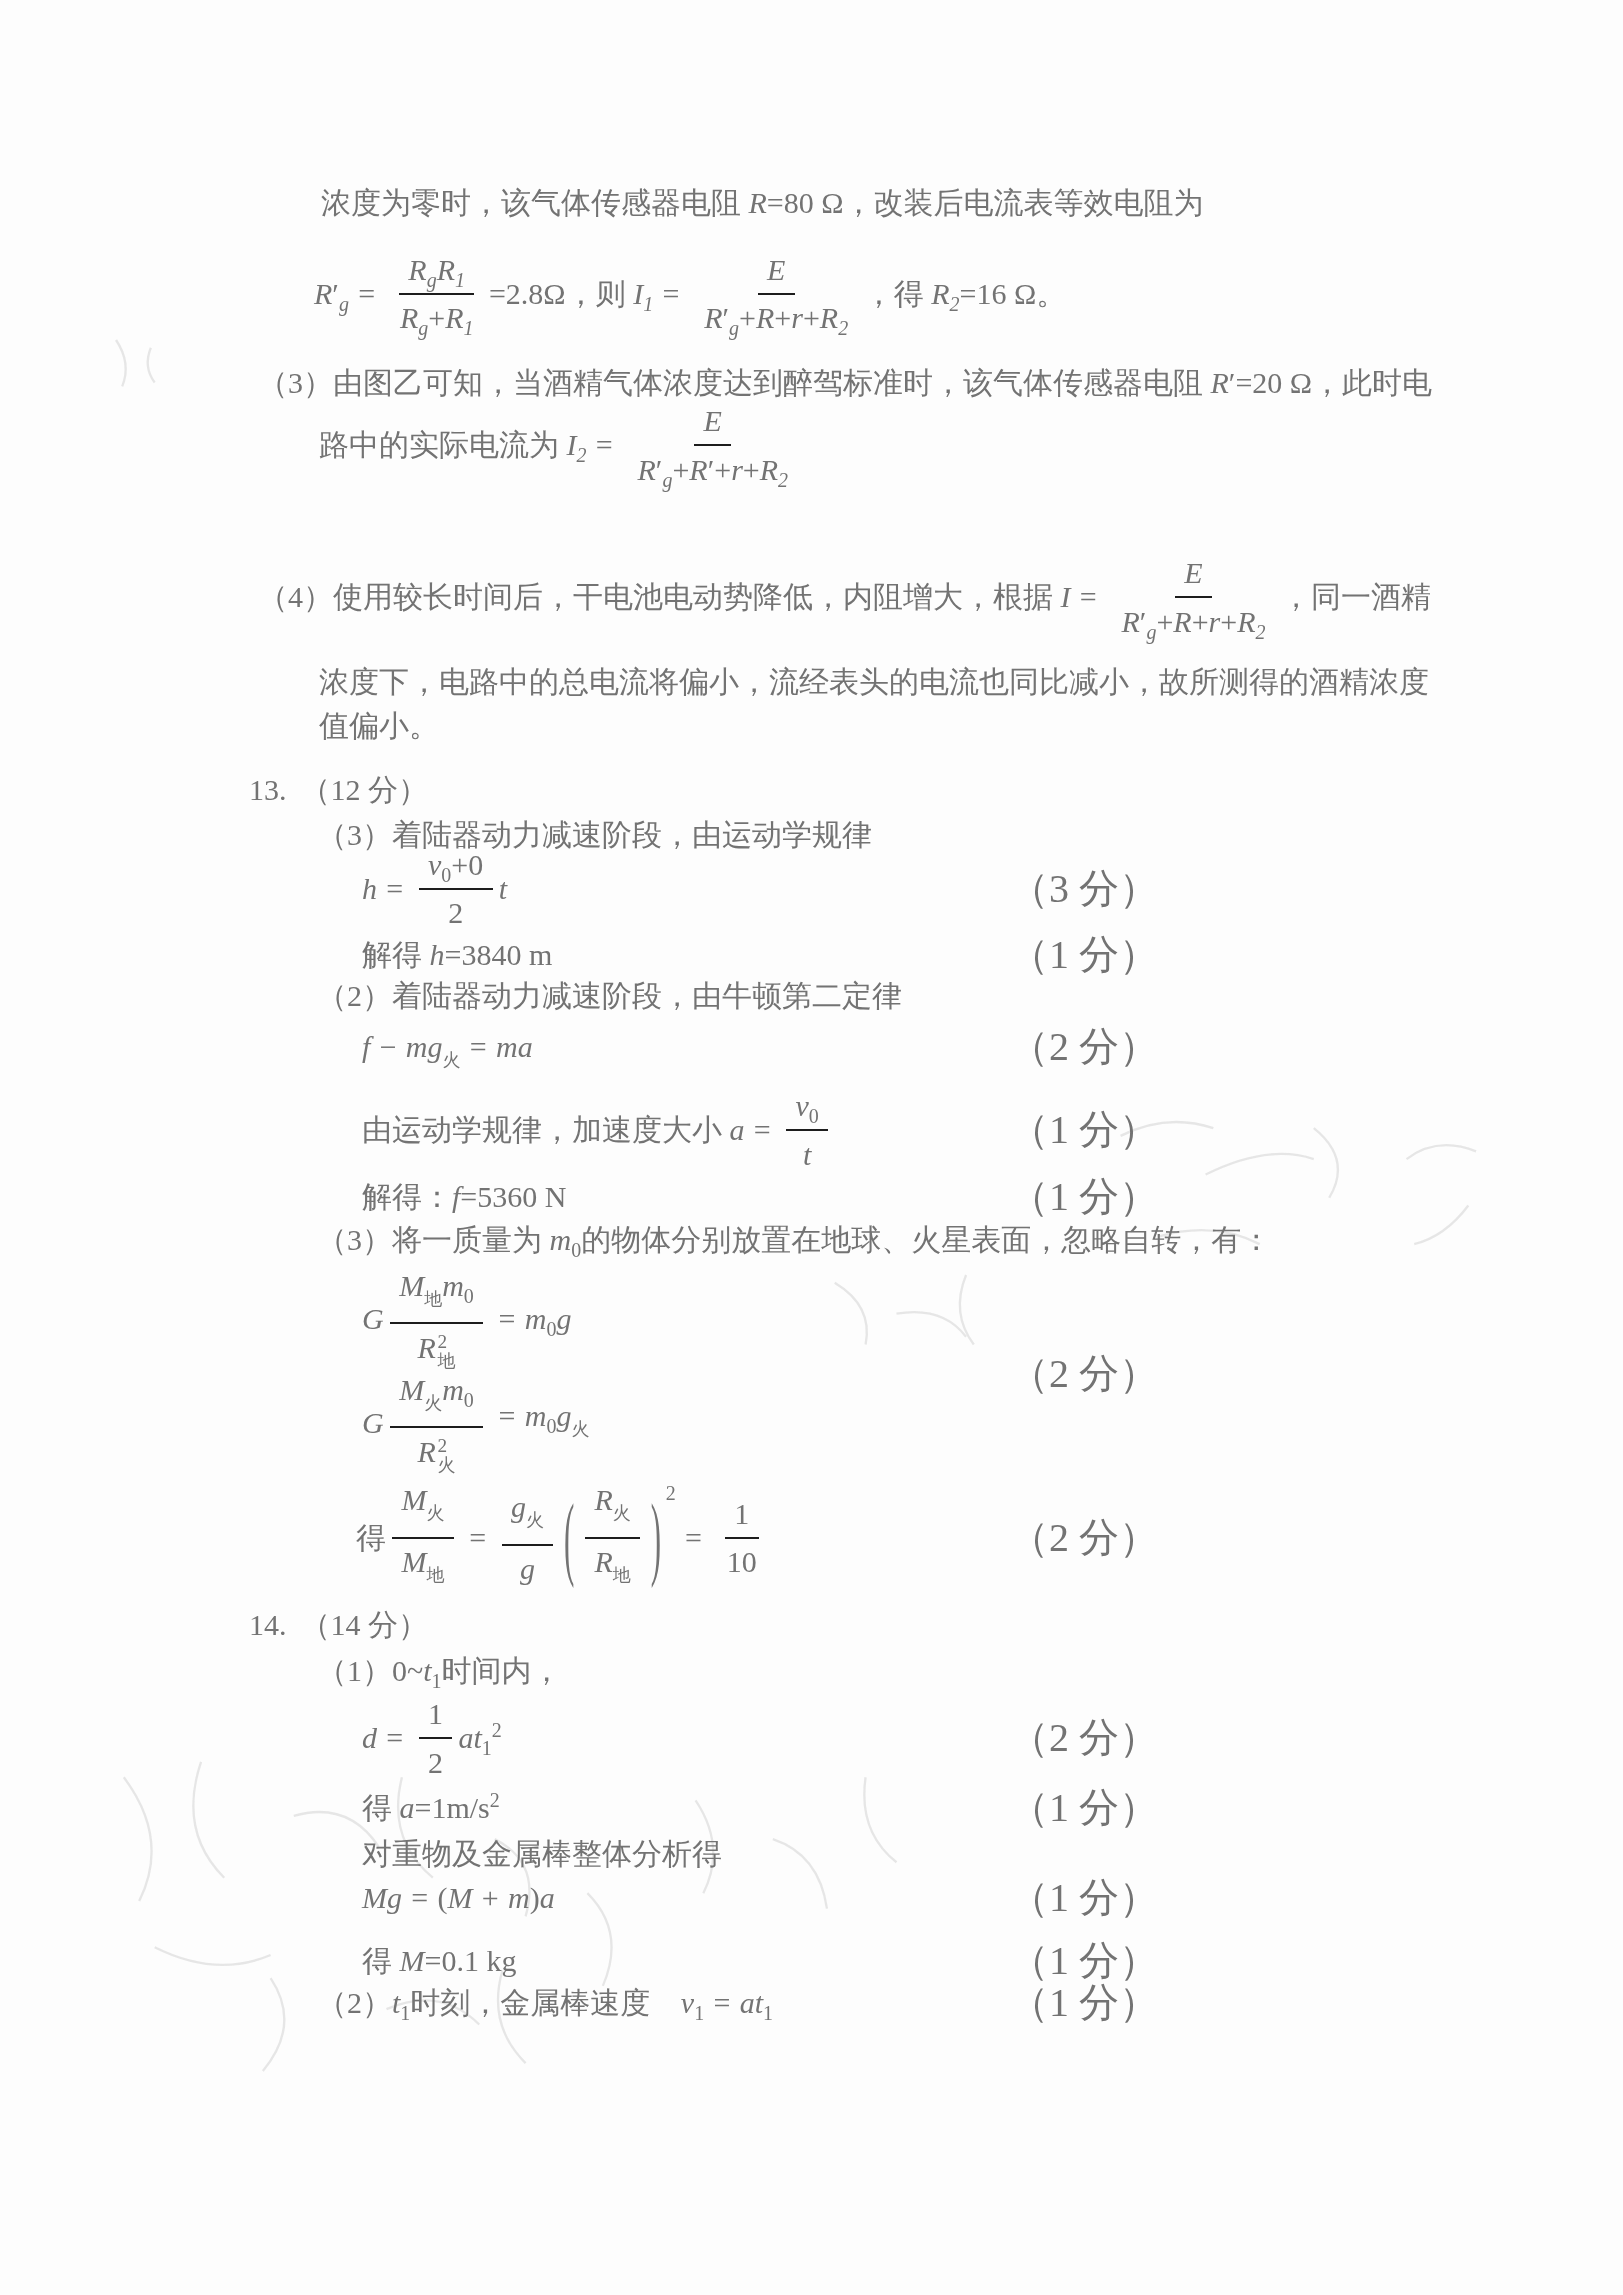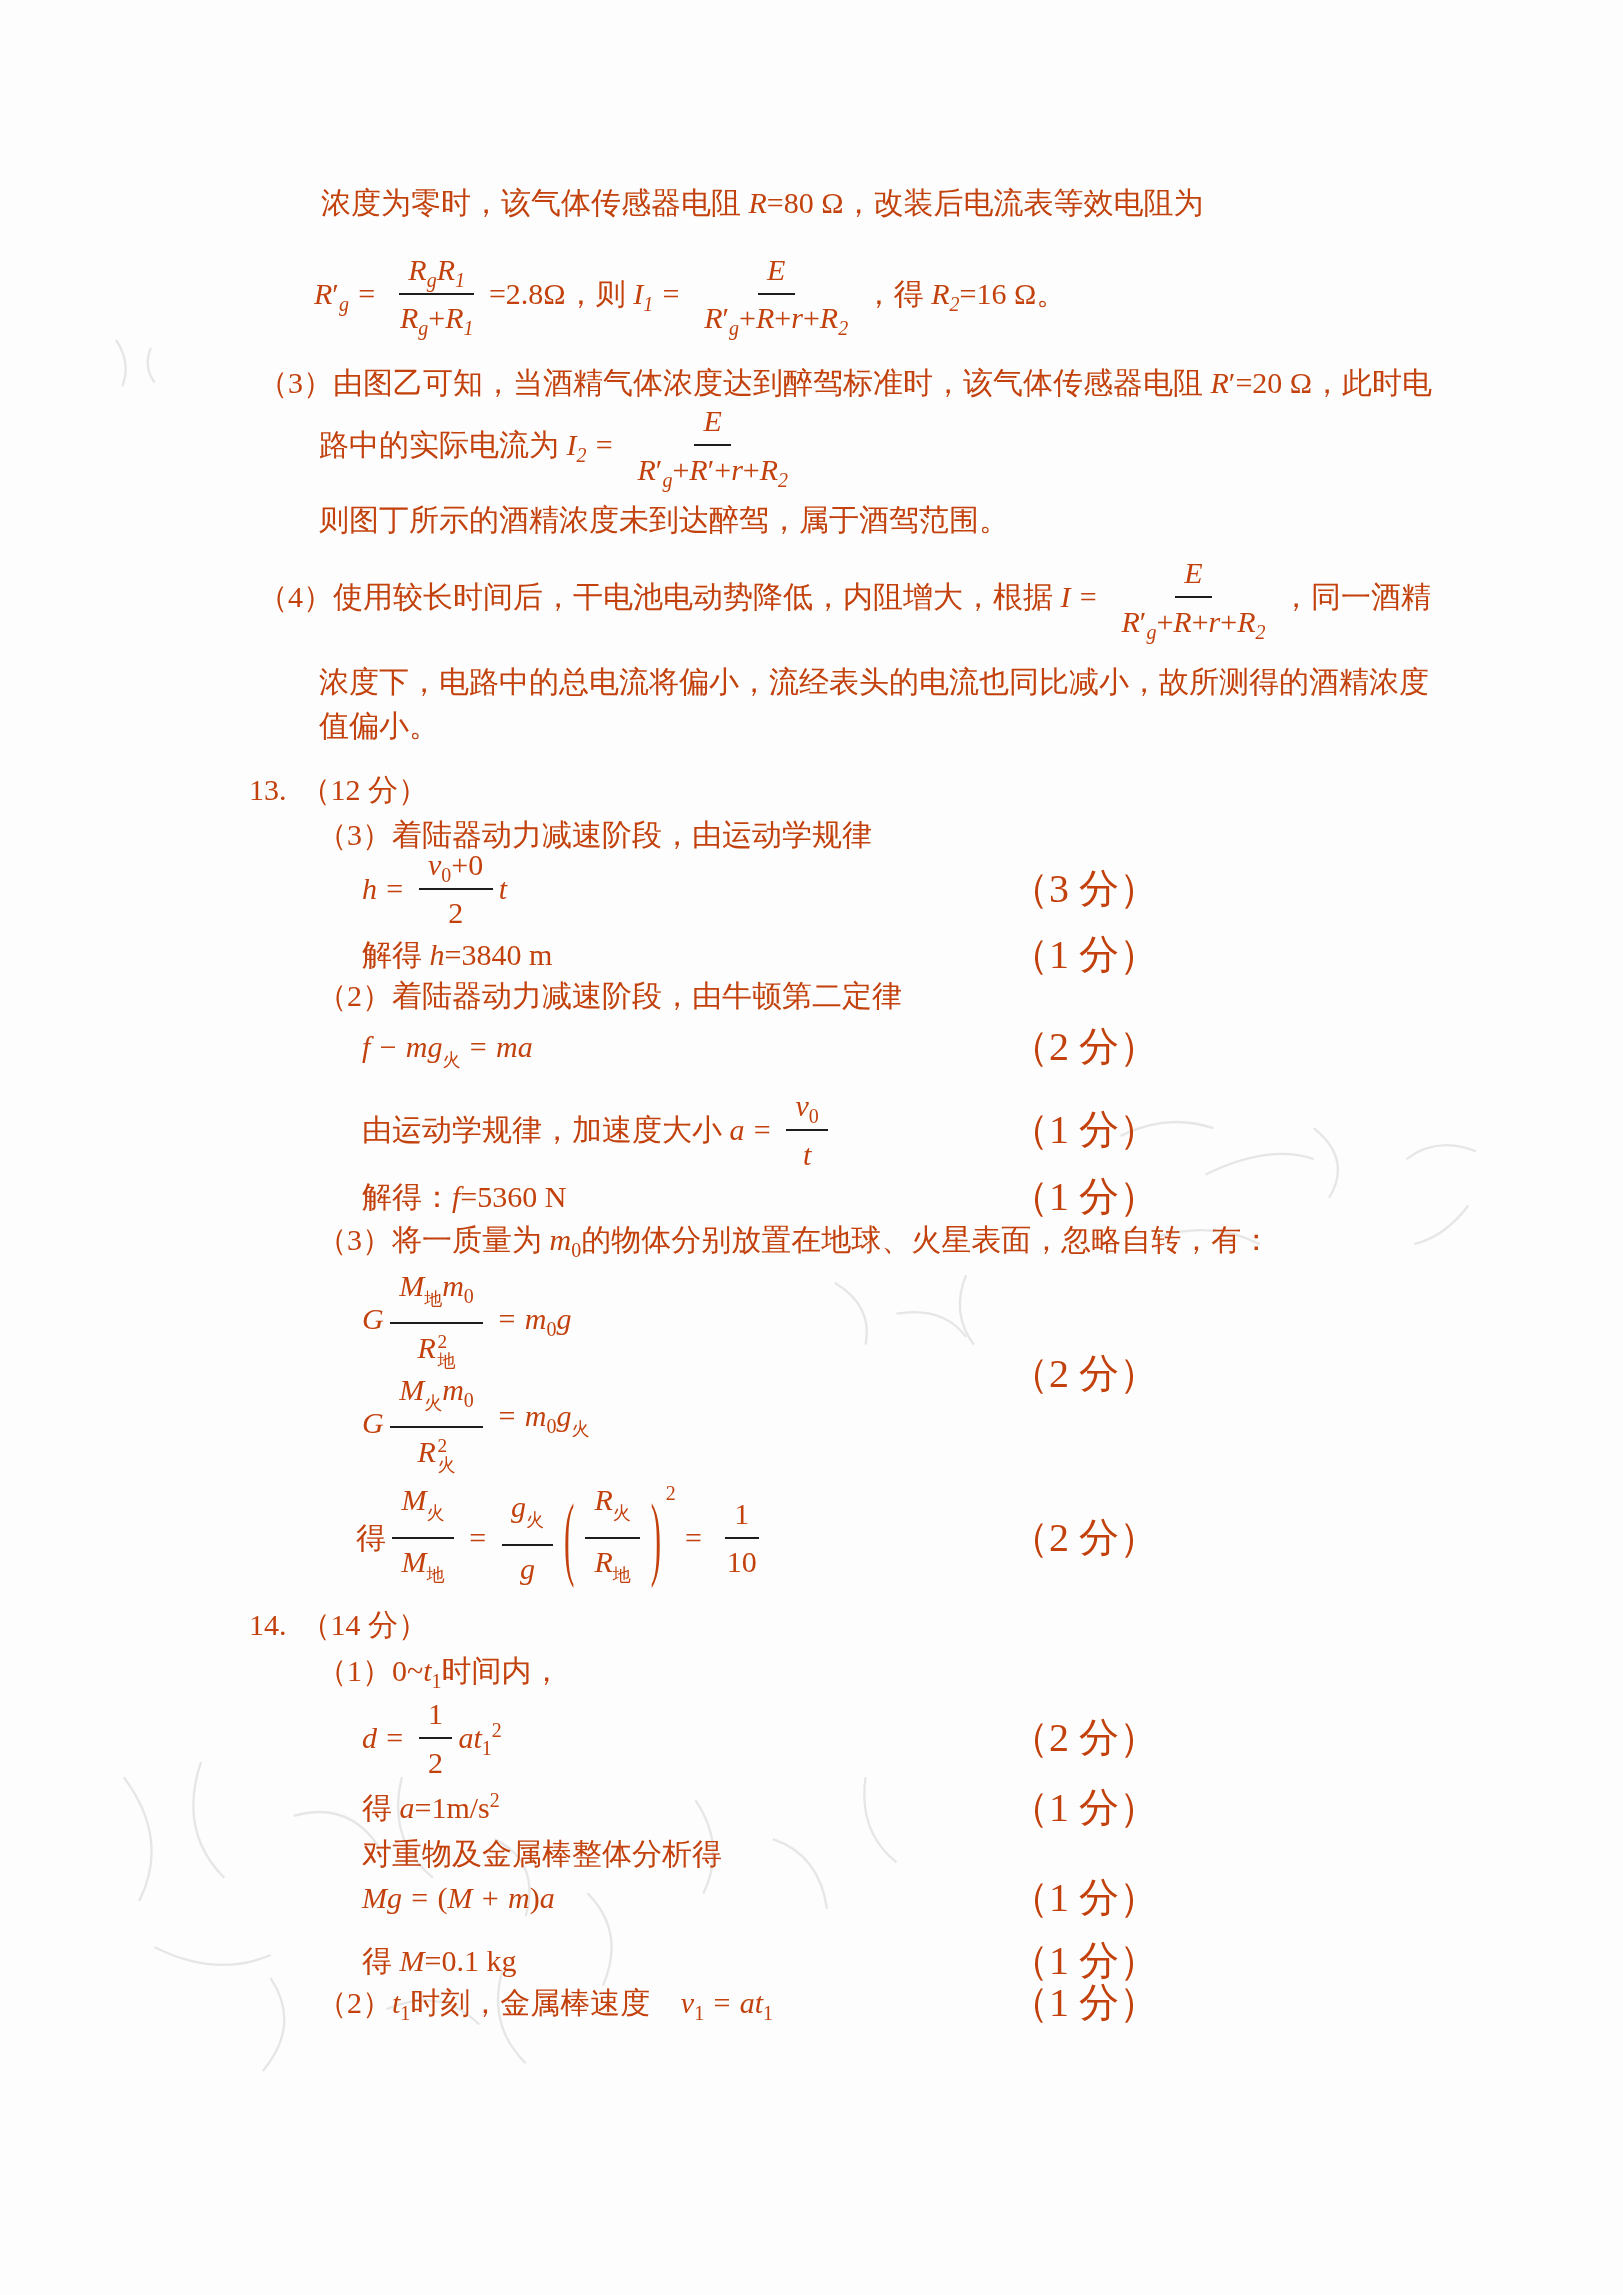--- a/index.html
+++ b/index.html
@@ -1,20 +1,20 @@
 <!DOCTYPE html>
 <html style="font-size:12.4px"><head>
 <meta charset="utf-8">
 <style>
   html,body{margin:0;padding:0;background:#ffffff;}
   .page{
     position:relative; width:1623px; height:2295px;
     background:#fdfdfd; overflow:hidden;
     font-family:"Liberation Serif","DejaVu Serif",serif;
-    color:#c2410c;
+    color:#737373;
   }
   .row{
     position:absolute; left:0; width:1623px;
     font-size:30px; line-height:42px; white-space:nowrap;
   }
   .frow{display:flex; align-items:center;}
   .c{display:inline-block;}
   .fx{display:inline-flex; align-items:center;}
   .g{display:inline-block; white-space:nowrap;}
   .v{font-style:italic;}
@@ -82,23 +82,20 @@
   <div class="row frow" style="top:383px;height:124px">
     <span class="fx" style="margin-left:319px">
       <span class="g"><span>路中的实际电流为 </span><span class="v">I</span><sub class="v">2</sub><span class="rm eq">=</span></span>
       <span class="frac">
         <span class="num"><span class="v">E</span></span>
         <span class="den"><span class="v">R</span><span class="rm">′</span><sub class="v">g</sub><span class="rm">+</span><span class="v">R</span><span class="rm">′</span><span class="rm">+</span><span class="v">r</span><span class="rm">+</span><span class="v">R</span><sub class="v">2</sub></span>
       </span>
     </span>
   </div>
 
-  <div class="row" style="top:499px">
-    <span class="c" style="margin-left:319px"><span>则图丁所示的酒精浓度未到达醉驾，属于酒驾范围。</span></span>
-  </div>
 
   <div class="row frow" style="top:535px;height:124px">
     <span class="fx" style="margin-left:258px">
       <span class="g"><span>（4）使用较长时间后，干电池电动势降低，内阻增大，根据 </span><span class="v">I</span><span class="rm eq">=</span></span>
       <span class="frac">
         <span class="num"><span class="v">E</span></span>
         <span class="den"><span class="v">R</span><span class="rm">′</span><sub class="v">g</sub><span class="rm">+</span><span class="v">R</span><span class="rm">+</span><span class="v">r</span><span class="rm">+</span><span class="v">R</span><sub class="v">2</sub></span>
       </span>
       <span class="g"><span>，同一酒精</span></span>
     </span>

